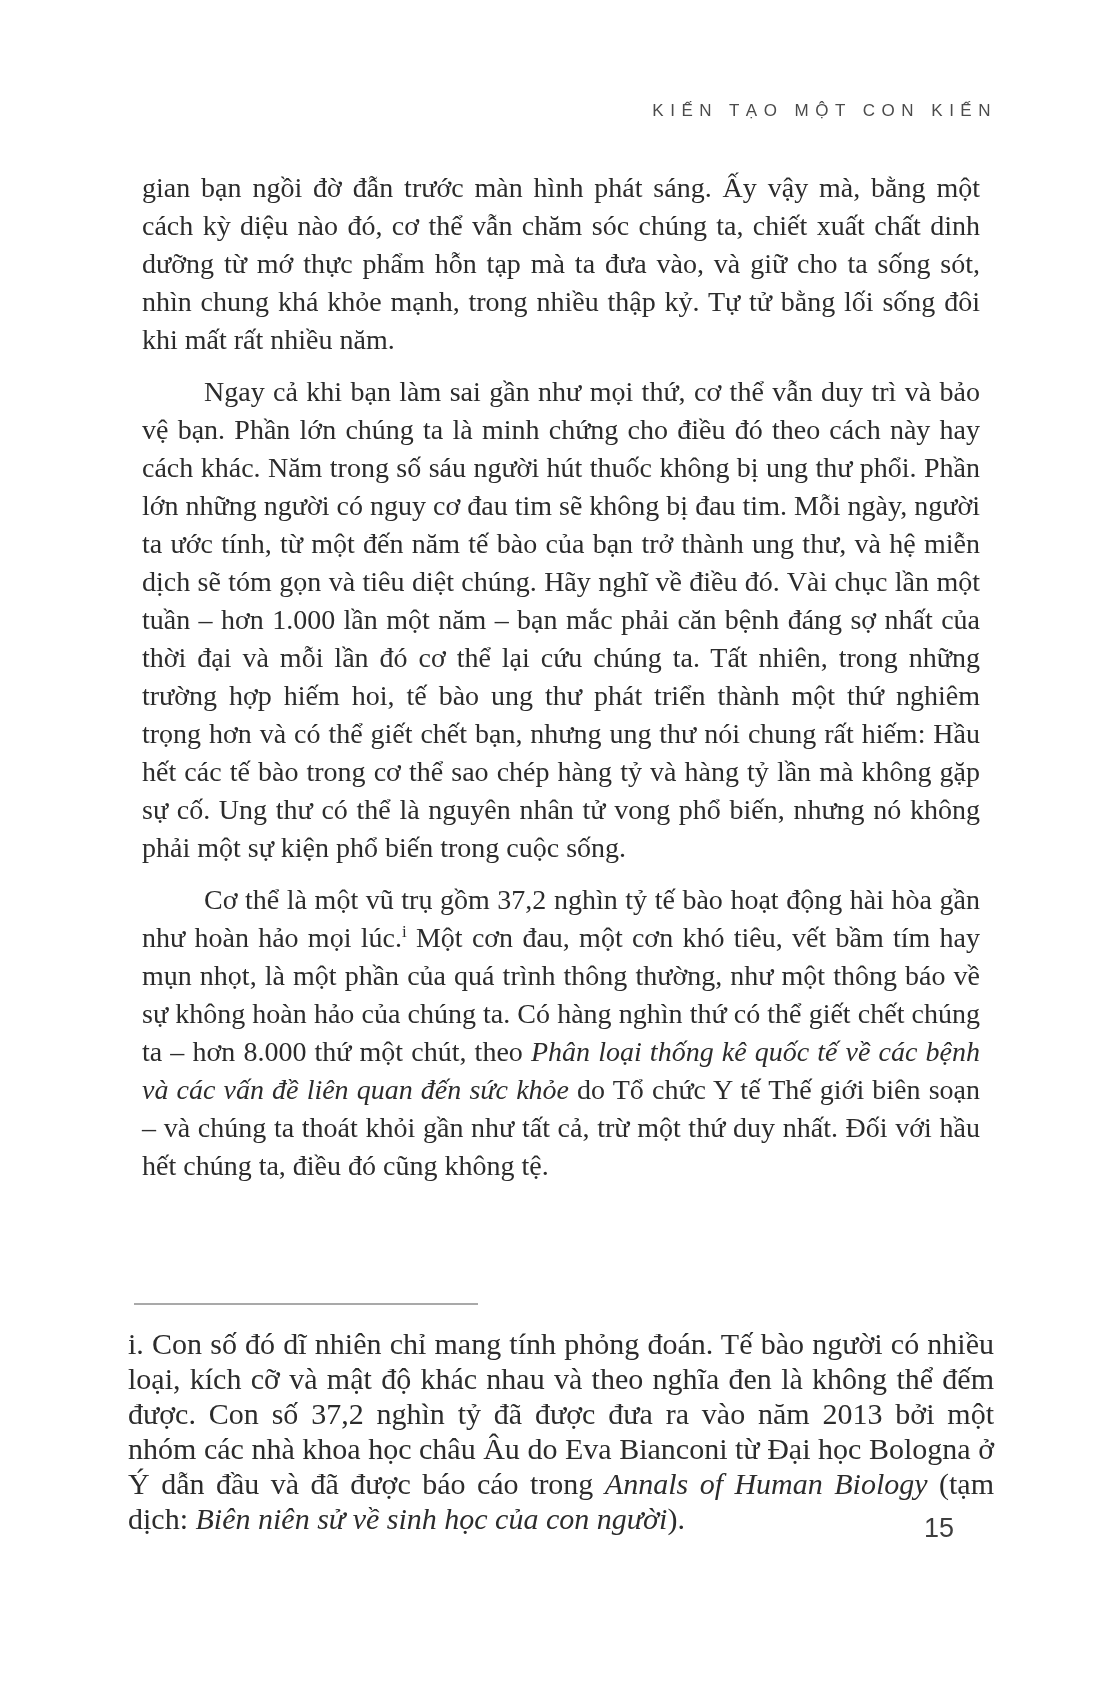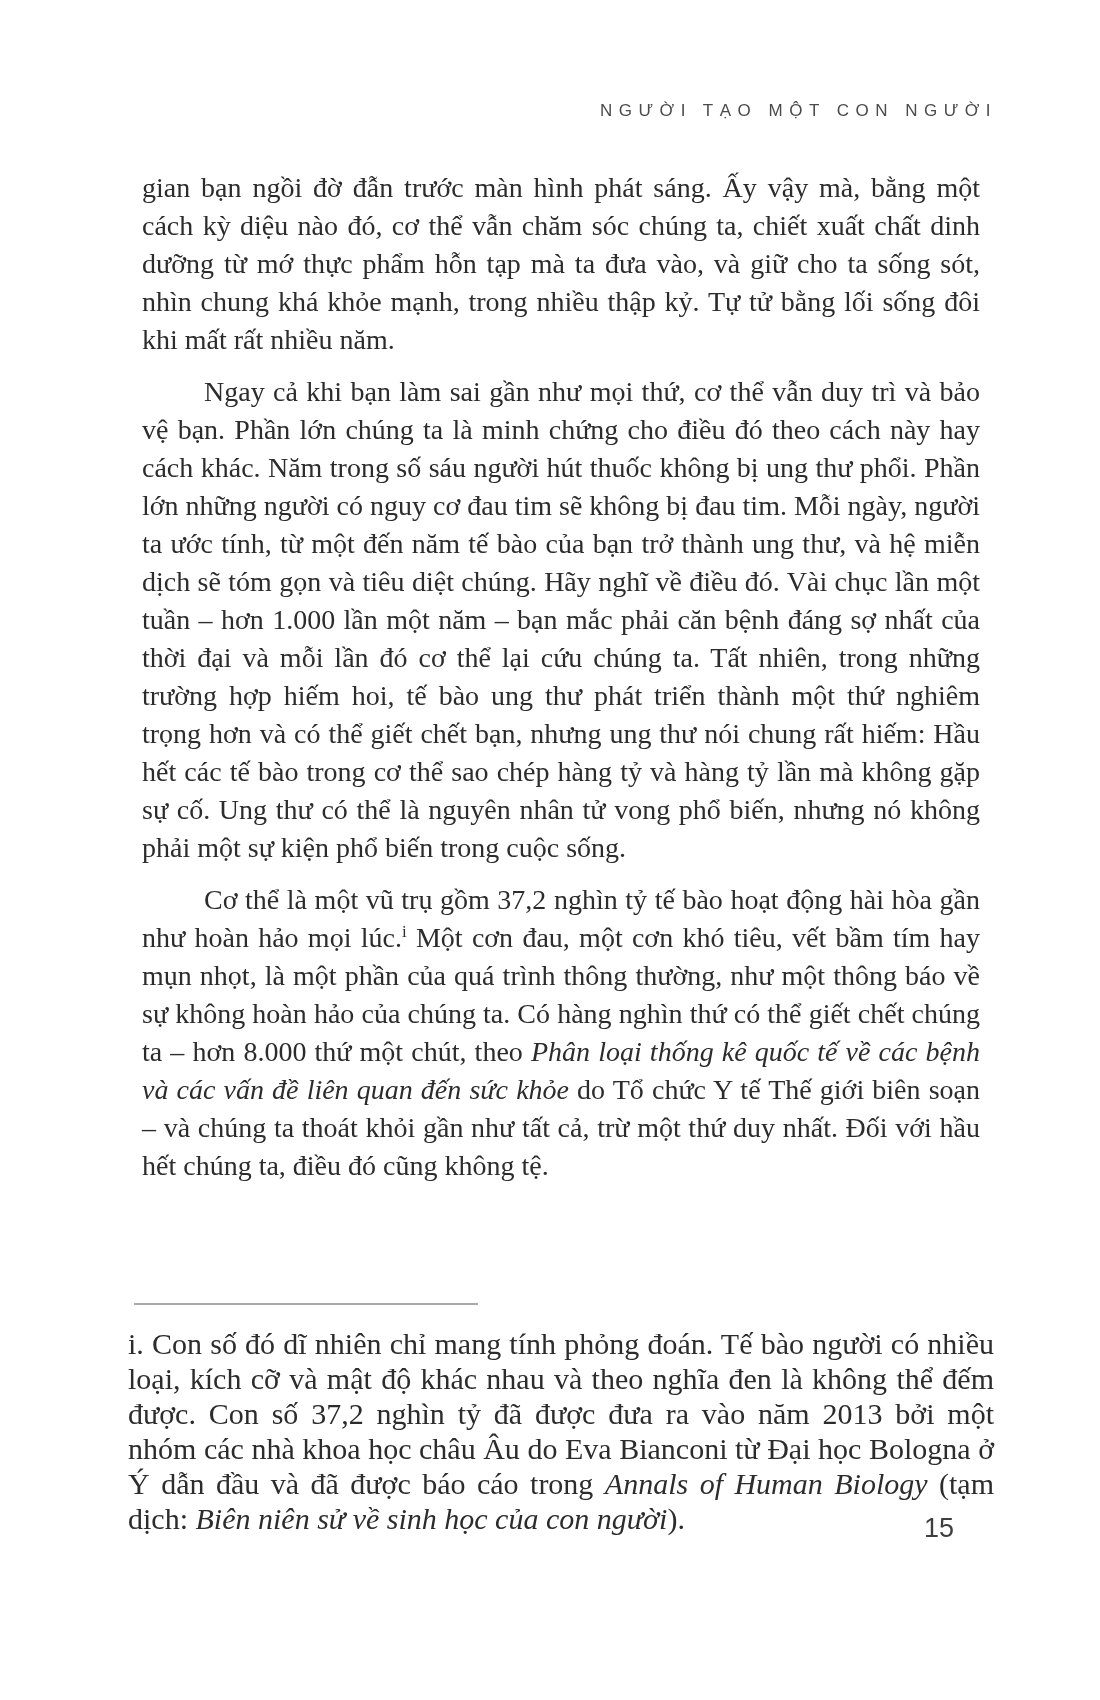--- a/index.html
+++ b/index.html
@@ -74,21 +74,21 @@
     font-size: 27px;
     font-weight: 400;
     color: #3e3e3e;
   }
 </style>
 </head>
 <body>
 
 <div class="page">
 
-  <div class="running-header">NGƯỜI TẠO MỘT CON NGƯỜI</div>
+  <div class="running-header">KIẾN TẠO MỘT CON KIẾN</div>
 
   <div class="body-text">
 
     <p><span>gian bạn ngồi đờ đẫn trước màn hình phát sáng. Ấy vậy mà, bằng một cách kỳ diệu nào đó, cơ thể vẫn chăm sóc chúng ta, chiết xuất chất dinh dưỡng từ mớ thực phẩm hỗn tạp mà ta đưa vào, và giữ cho ta sống sót, nhìn chung khá khỏe mạnh, trong nhiều thập kỷ. Tự tử bằng lối sống đôi khi mất rất nhiều năm.</span></p>
 
     <p class="indent"><span>Ngay cả khi bạn làm sai gần như mọi thứ, cơ thể vẫn duy trì và bảo vệ bạn. Phần lớn chúng ta là minh chứng cho điều đó theo cách này hay cách khác. Năm trong số sáu người hút thuốc không bị ung thư phổi. Phần lớn những người có nguy cơ đau tim sẽ không bị đau tim. Mỗi ngày, người ta ước tính, từ một đến năm tế bào của bạn trở thành ung thư, và hệ miễn dịch sẽ tóm gọn và tiêu diệt chúng. Hãy nghĩ về điều đó. Vài chục lần một tuần – hơn 1.000 lần một năm – bạn mắc phải căn bệnh đáng sợ nhất của thời đại và mỗi lần đó cơ thể lại cứu chúng ta. Tất nhiên, trong những trường hợp hiếm hoi, tế bào ung thư phát triển thành một thứ nghiêm trọng hơn và có thể giết chết bạn, nhưng ung thư nói chung rất hiếm: Hầu hết các tế bào trong cơ thể sao chép hàng tỷ và hàng tỷ lần mà không gặp sự cố. Ung thư có thể là nguyên nhân tử vong phổ biến, nhưng nó không phải một sự kiện phổ biến trong cuộc sống.</span></p>
 
     <p class="indent"><span>Cơ thể là một vũ trụ gồm 37,2 nghìn tỷ tế bào hoạt động hài hòa gần như hoàn hảo mọi lúc.</span><sup class="fn-marker">i</sup><span> Một cơn đau, một cơn khó tiêu, vết bầm tím hay mụn nhọt, là một phần của quá trình thông thường, như một thông báo về sự không hoàn hảo của chúng ta. Có hàng nghìn thứ có thể giết chết chúng ta – hơn 8.000 thứ một chút, theo </span><em>Phân loại thống kê quốc tế về các bệnh và các vấn đề liên quan đến sức khỏe</em><span> do Tổ chức Y tế Thế giới biên soạn – và chúng ta thoát khỏi gần như tất cả, trừ một thứ duy nhất. Đối với hầu hết chúng ta, điều đó cũng không tệ.</span></p>
 
   </div>

